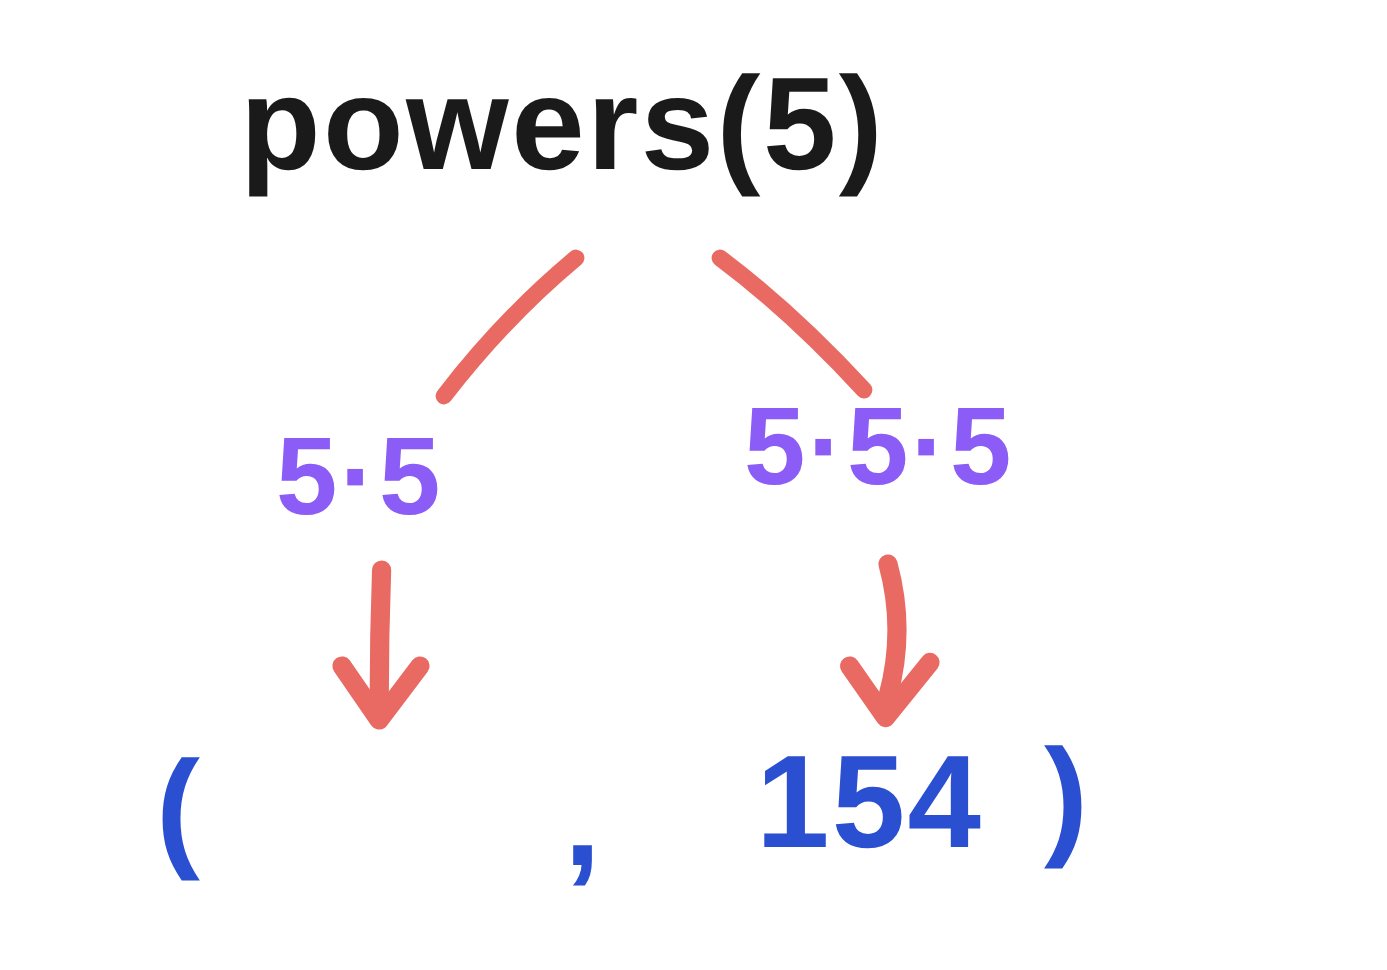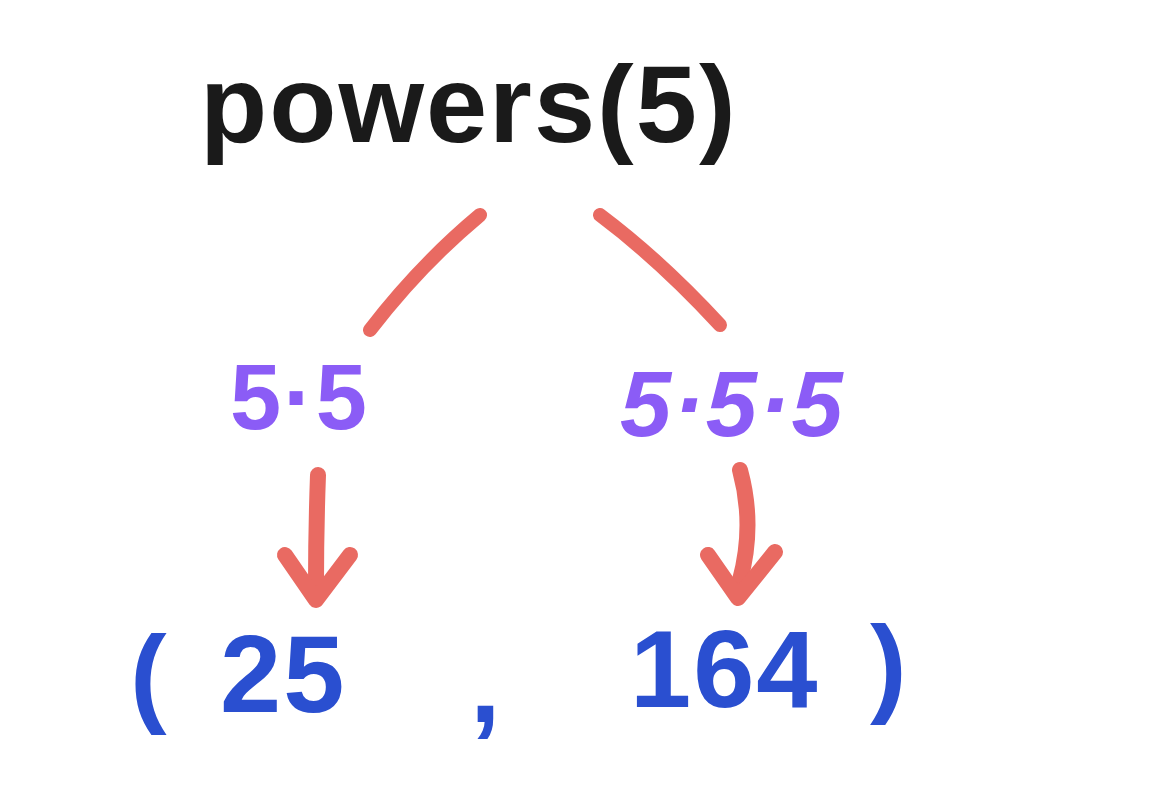--- a/index.html
+++ b/index.html
@@ -35,29 +35,28 @@
 </style>
 </head>
 <body>
 
 <div class="canvas">
 
   <div class="txt title" style="left:200px; top:40px;">powers(5)</div>
 
   <div class="txt expr" style="left:230px; top:345px;">5·5</div>
 
-  <div class="txt expr" style="left:620px; top:352px;font-style:italic;">5·5·5</div>
+  <div class="txt expr" style="left:620px; top:320px;">5·5·5</div>
 
   <div class="txt result" style="left:130px; top:610px;">(</div>
 
-  <div class="txt result" style="left:220px; top:610px;">25</div>
 
   <div class="txt result" style="left:470px; top:620px;">,</div>
 
-  <div class="txt result" style="left:630px; top:605px;">164</div>
+  <div class="txt result" style="left:630px; top:605px;">154</div>
 
   <div class="txt result" style="left:870px; top:600px;">)</div>
 
   <svg class="arrows" viewBox="0 0 1156 808">
 
     <path d="M 480 215 Q 420 265 370 330" stroke="#e96a62" stroke-width="14" stroke-linecap="round" fill="none"></path>
 
     <path d="M 600 215 Q 660 260 720 325" stroke="#e96a62" stroke-width="14" stroke-linecap="round" fill="none"></path>
 
     <path d="M 318 475 Q 316 530 316 585" stroke="#e96a62" stroke-width="16" stroke-linecap="round" fill="none"></path>

